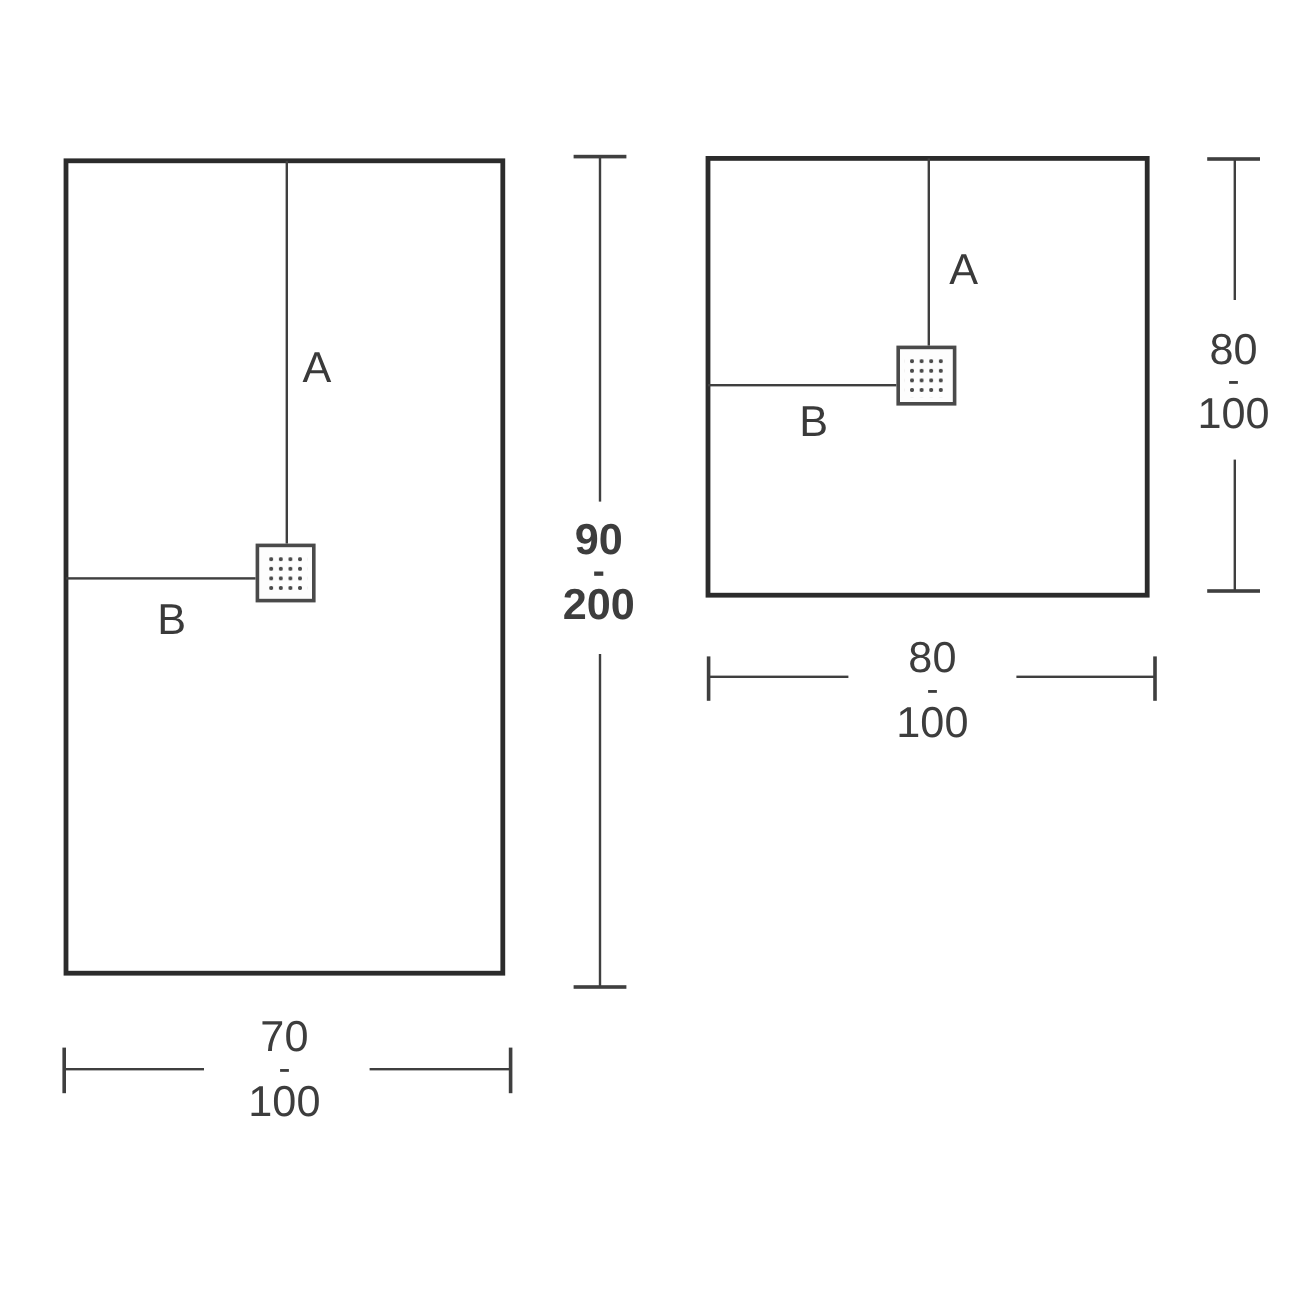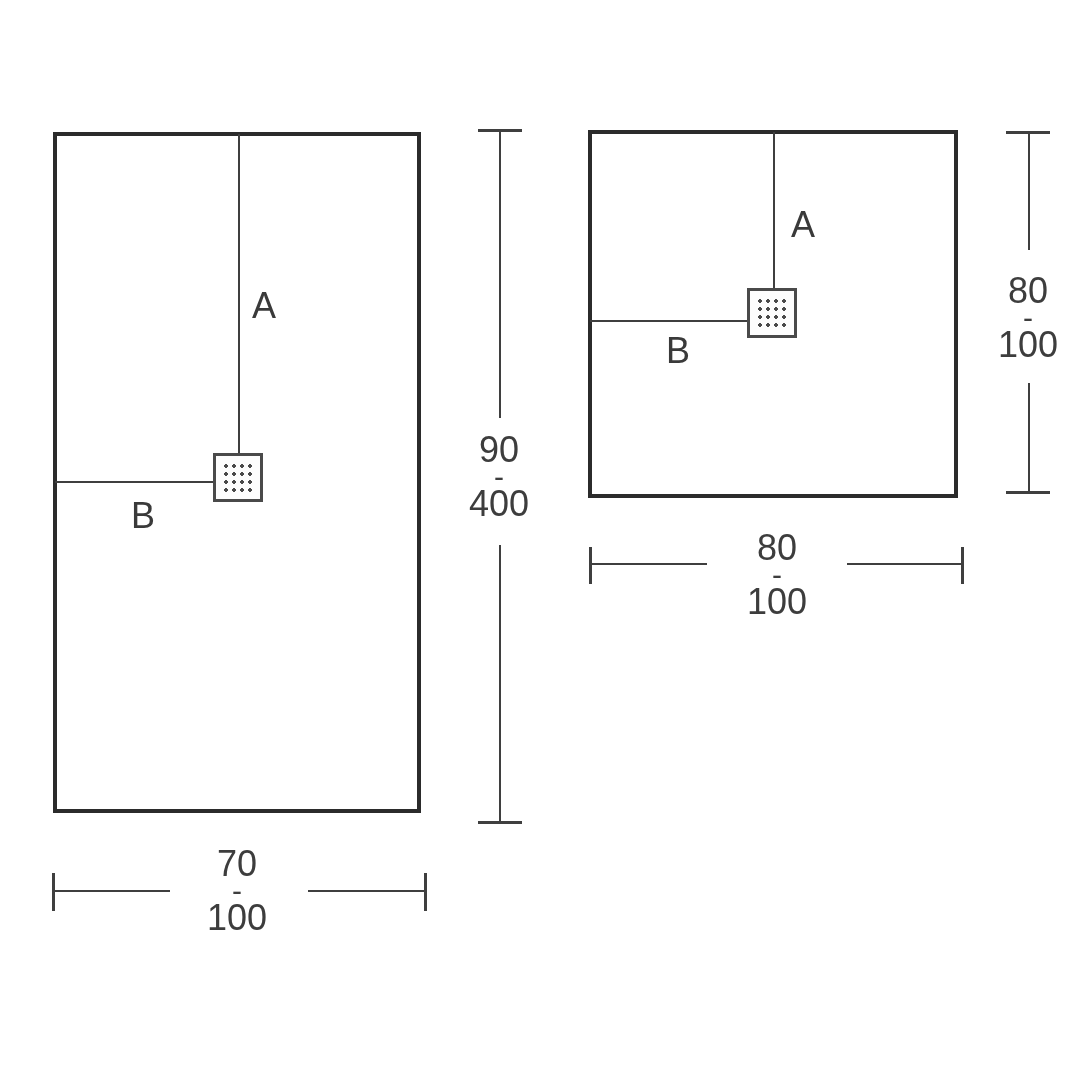--- a/index.html
+++ b/index.html
@@ -88,24 +88,24 @@
 
   <div class="drain" style="left:213px; top:453px; width:50px; height:49px;">
     <div class="drain-fill"></div>
   </div>
 
   <div class="letter" style="left:252px; top:287px;">A</div>
   <div class="letter" style="left:131px; top:497px;">B</div>
 
   <div class="tick" style="left:478px; top:129px; width:44px; height:3px;"></div>
   <div class="line" style="left:499px; top:130px; width:2px; height:288px;"></div>
-  <div class="dim-text" style="left:449px; top:433px;">
+  <div class="dim-text" style="left:449px; top:433px;font-weight:bold;">
     <span class="num">90</span>
     <span class="sep">-</span>
-    <span class="num">400</span>
+    <span class="num">200</span>
   </div>
   <div class="line" style="left:499px; top:545px; width:2px; height:278px;"></div>
   <div class="tick" style="left:478px; top:821px; width:44px; height:3px;"></div>
 
   <div class="tick" style="left:52px; top:873px; width:3px; height:38px;"></div>
   <div class="line" style="left:54px; top:890px; width:116px; height:2px;"></div>
   <div class="dim-text" style="left:187px; top:847px;align-items:center;">
     <span class="num">70</span>
     <span class="sep">-</span>
     <span class="num">100</span>

